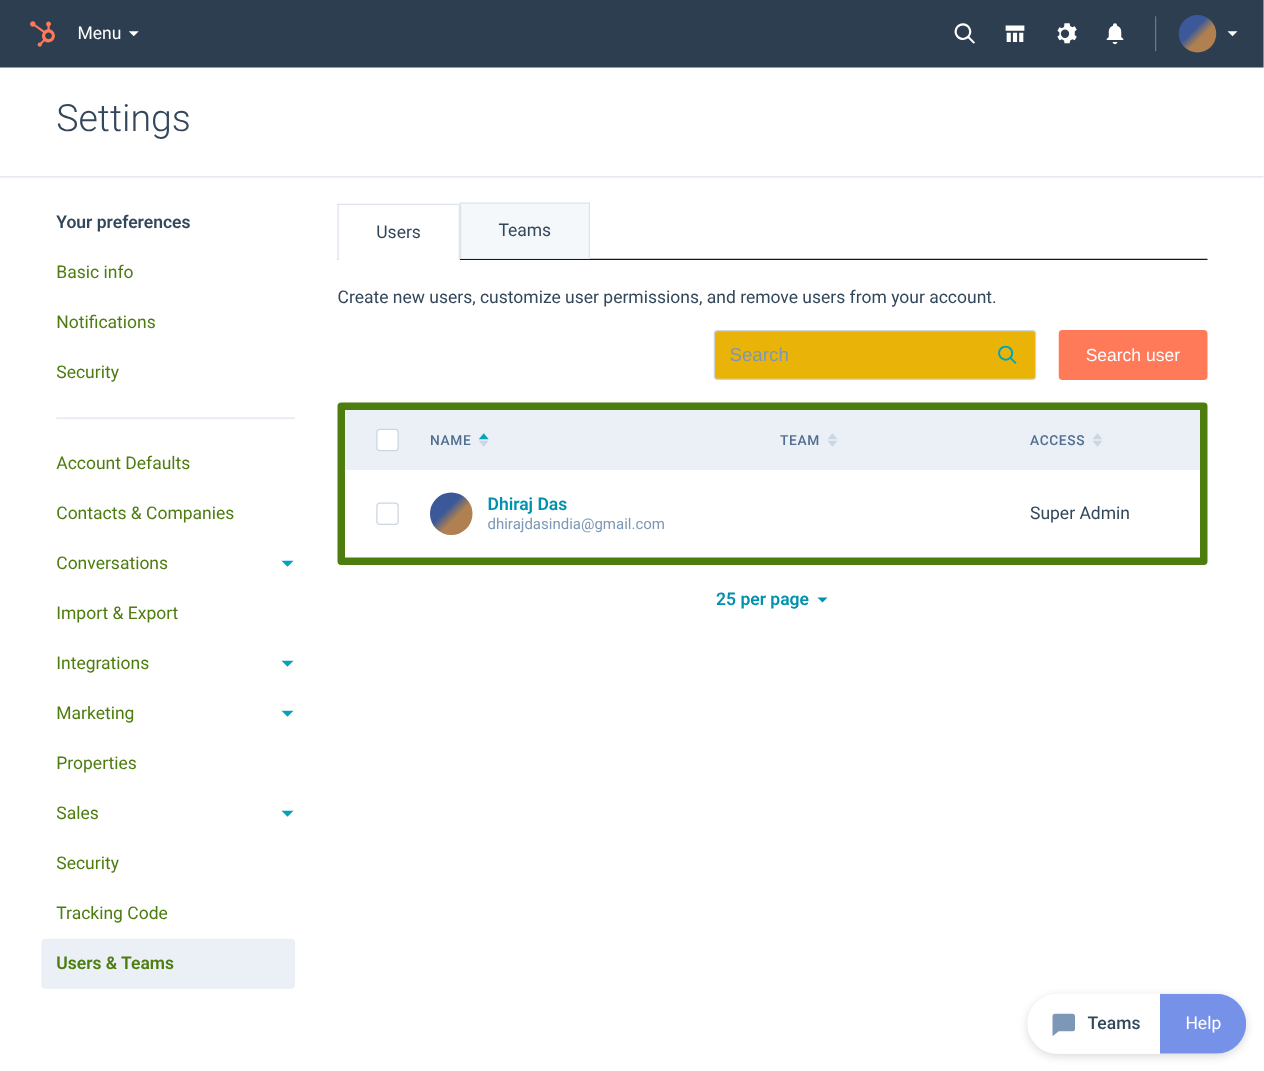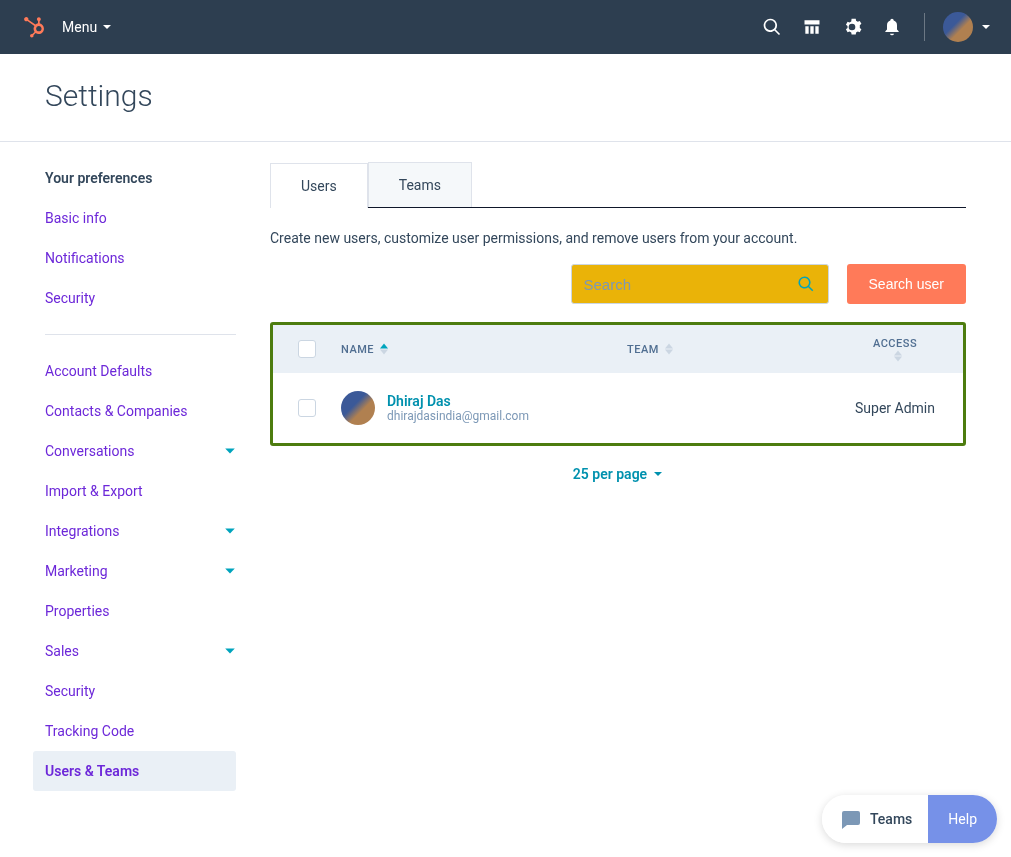--- a/index.html
+++ b/index.html
@@ -97,21 +97,21 @@
       padding: 28px 0 28px 0;
     }
     .sb-heading {
       font-weight: 600;
       color: #33475b;
       padding: 0 24px 0 45px;
       margin-bottom: 12px;
     }
     .sb-item {
       padding: 12px 20px 12px 45px;
-      color: #6d28d9;
+      color: #4d7c0f;
       cursor: pointer;
       display: flex;
       align-items: center;
       justify-content: space-between;
     }
     .sb-item.active {
       background: #eaf0f6;
       font-weight: 600;
       margin-left: 33px;
       padding-left: 12px;
@@ -193,21 +193,21 @@
       height: 40px;
       padding: 0 22px;
       border-radius: 3px;
       font-size: 14px;
       font-weight: 400;
       cursor: pointer;
     }
 
     
     .table {
-      border: 3px solid #4d7c0f;
+      border: 6px solid #4d7c0f;
       border-radius: 3px;
     }
     .thead {
       display: flex;
       align-items: center;
       background: #eaf0f6;
       height: 48px;
     }
     .th, .td {
       display: flex;
@@ -218,21 +218,20 @@
       justify-content: center;
     }
     .col-name {
       flex: 1;
     }
     .col-team {
       width: 200px;
     }
     .col-access {
       width: 136px;
-      flex-direction: column;
     }
     .th-label {
       font-size: 11px;
       letter-spacing: 0.5px;
       font-weight: 500;
       color: #506e91;
     }
     .sort-arrows {
       margin-left: 6px;
       display: flex;

